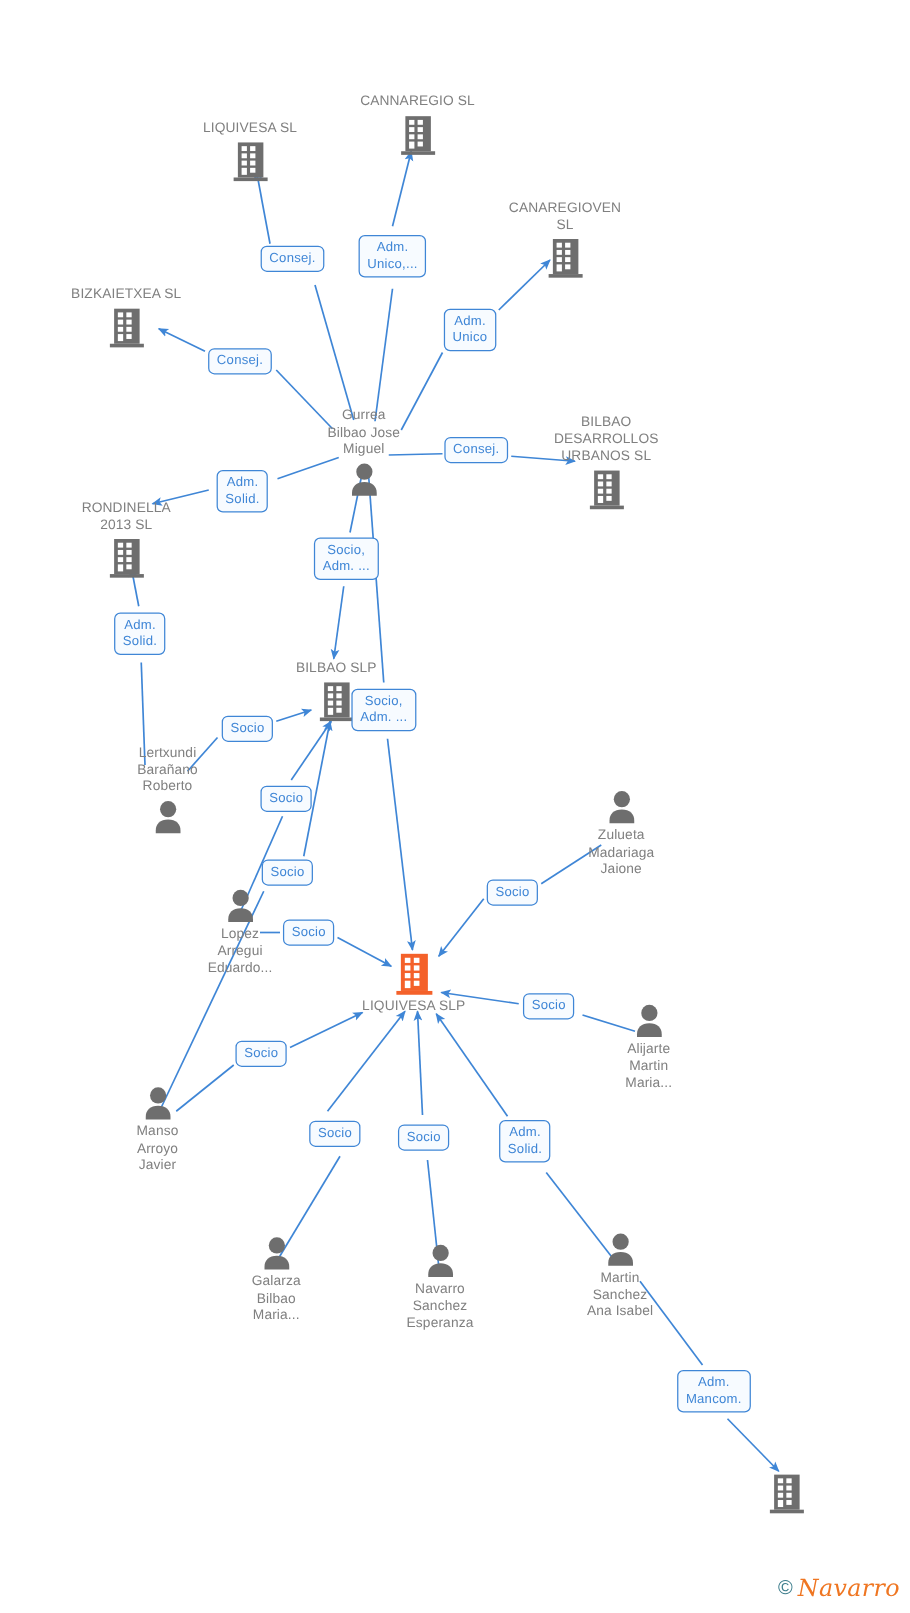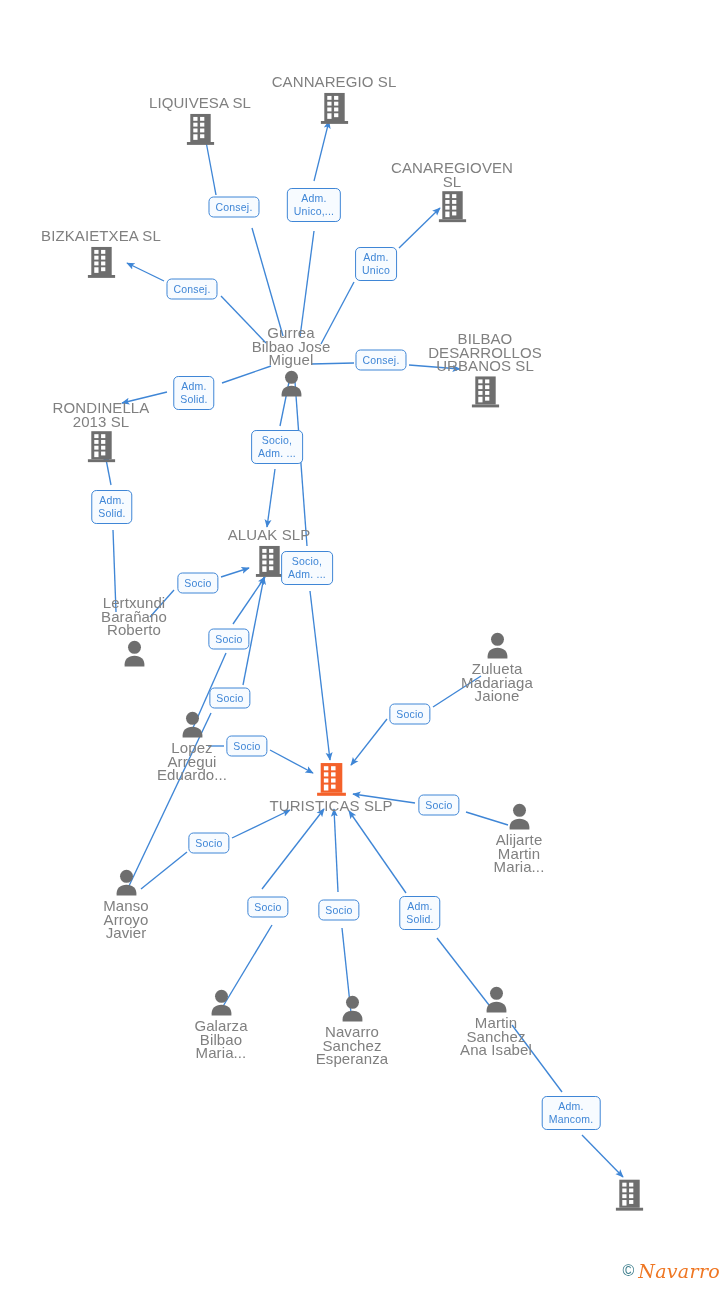--- a/index.html
+++ b/index.html
@@ -23,21 +23,21 @@
   }
   .node {
     position: absolute;
     transform: translate(-50%, -50%);
     display: flex;
     flex-direction: column;
     align-items: center;
     width: 128px;
   }
   .node-label {
-    font-size: 15px;
+    font-size: 11px;
     line-height: 13.5px;
     color: #808080;
     text-align: center;
     letter-spacing: 0.1px;
     white-space: pre-line;
   }
   .node-label.above { margin-bottom: 2px; }
   .node-label.below { margin-top: 2px; }
   .icon-wrap { display: block; line-height: 0; }
   .edge-label {
@@ -225,21 +225,21 @@
             <rect x="8.5" y="12.3" width="5" height="4.6" fill="#fff"></rect>
             <rect x="16.5" y="12.3" width="5" height="4.6" fill="#fff"></rect>
             <rect x="8.5" y="19.1" width="5" height="4.6" fill="#fff"></rect>
             <rect x="16.5" y="19.1" width="5" height="4.6" fill="#fff"></rect>
             <rect x="8.5" y="25.9" width="5" height="6.6" fill="#fff"></rect>
             <rect x="16.5" y="25.9" width="5" height="4.6" fill="#fff"></rect>
             <rect x="1" y="35" width="32" height="3.4" fill="#6e6e6e"></rect>
           </svg></span>
       </div>
       <div class="node" style="left: 269px; top: 553px;">
-        <div class="node-label above">ALUAK SLP</div>
+        <div class="node-label above">BILBAO SLP</div>
         <span class="icon-wrap"><svg width="29" height="34" viewBox="0 0 34 40">
             <rect x="5" y="2" width="24" height="33" fill="#6e6e6e"></rect>
             <rect x="8.5" y="5.5" width="5" height="4.6" fill="#fff"></rect>
             <rect x="16.5" y="5.5" width="5" height="4.6" fill="#fff"></rect>
             <rect x="8.5" y="12.3" width="5" height="4.6" fill="#fff"></rect>
             <rect x="16.5" y="12.3" width="5" height="4.6" fill="#fff"></rect>
             <rect x="8.5" y="19.1" width="5" height="4.6" fill="#fff"></rect>
             <rect x="16.5" y="19.1" width="5" height="4.6" fill="#fff"></rect>
             <rect x="8.5" y="25.9" width="5" height="6.6" fill="#fff"></rect>
             <rect x="16.5" y="25.9" width="5" height="4.6" fill="#fff"></rect>
@@ -279,21 +279,21 @@
             <rect x="8.5" y="5.5" width="5" height="4.6" fill="#fff"></rect>
             <rect x="16.5" y="5.5" width="5" height="4.6" fill="#fff"></rect>
             <rect x="8.5" y="12.3" width="5" height="4.6" fill="#fff"></rect>
             <rect x="16.5" y="12.3" width="5" height="4.6" fill="#fff"></rect>
             <rect x="8.5" y="19.1" width="5" height="4.6" fill="#fff"></rect>
             <rect x="16.5" y="19.1" width="5" height="4.6" fill="#fff"></rect>
             <rect x="8.5" y="25.9" width="5" height="6.6" fill="#fff"></rect>
             <rect x="16.5" y="25.9" width="5" height="4.6" fill="#fff"></rect>
             <rect x="1" y="35" width="32" height="3.4" fill="#f4612a"></rect>
           </svg></span>
-        <div class="node-label below">TURISTICAS SLP</div>
+        <div class="node-label below">LIQUIVESA SLP</div>
       </div>
       <div class="node" style="left: 519px; top: 838px;">
         <span class="icon-wrap"><svg width="29" height="29" viewBox="0 0 34 34">
             <circle cx="17" cy="9.5" r="7.6" fill="#6e6e6e"></circle>
             <path d="M17 19.2c-7.4 0-11.6 4.3-11.6 10.2 0 0.9 0 1.9 0 2.6h23.2c0-0.7 0-1.7 0-2.6 0-5.9-4.2-10.2-11.6-10.2z" fill="#6e6e6e"></path>
           </svg></span>
         <div class="node-label below">Alijarte
 Martin
 Maria...</div>
       </div>

